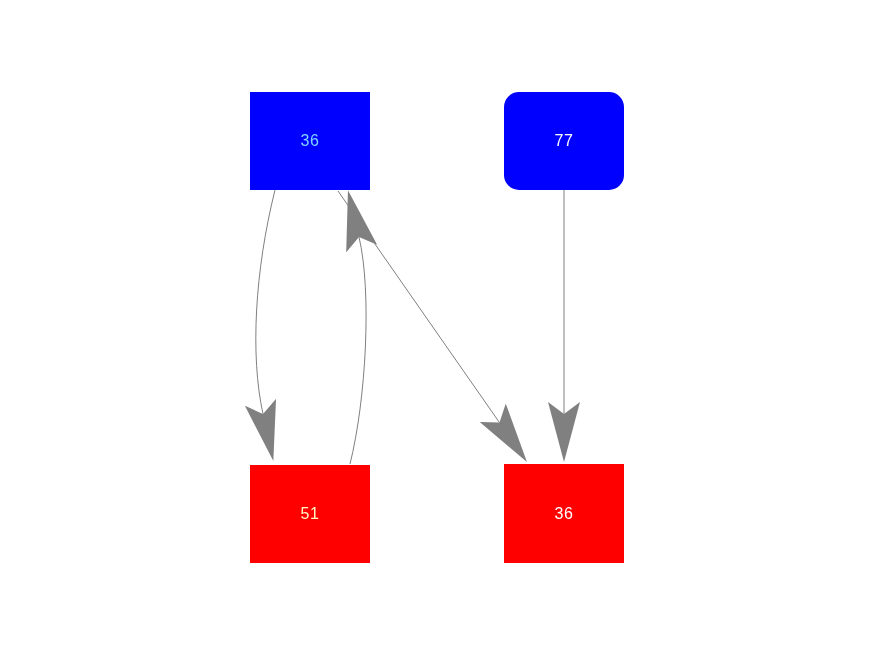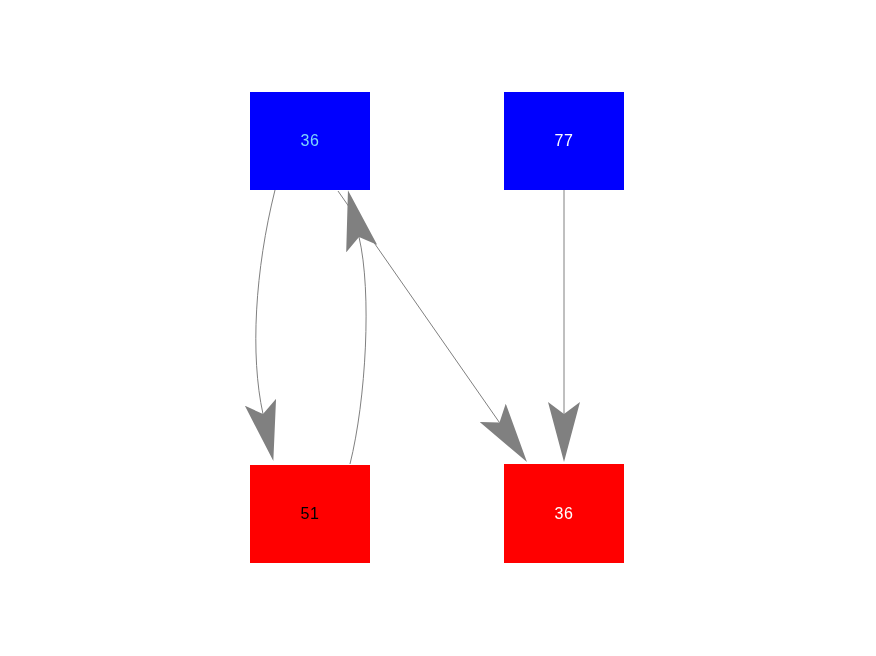--- a/index.html
+++ b/index.html
@@ -50,24 +50,24 @@
   <path d="M275,190 C255,270 250,355 263,414" fill="none" stroke="#808080" stroke-width="1" marker-end="url(#arrowhead)"></path>
       <path d="M350,464 C366,400 372,292 359,237" fill="none" stroke="#808080" stroke-width="1" marker-end="url(#arrowhead)"></path>
       <path d="M338,191 L499.5,422.6" fill="none" stroke="#808080" stroke-width="1" marker-end="url(#arrowhead)"></path>
       <path d="M564,190 L564,414" fill="none" stroke="#808080" stroke-width="1" marker-end="url(#arrowhead)"></path>
     </svg>
 
   <div id="node-layer">
       <div class="node" style="left: 250px; top: 92px; width: 120px; height: 98px; background: rgb(0, 0, 255);">
         <span style="color: #7dd3fc;">36</span>
       </div>
-      <div class="node" style="left: 504px; top: 92px; width: 120px; height: 98px; background: rgb(0, 0, 255);">
+      <div class="node" style="left: 504px; top: 92px; width: 120px; height: 98px; background: rgb(0, 0, 255); border-radius: 15px;">
         <span style="color: rgb(255, 255, 255);">77</span>
       </div>
       <div class="node" style="left: 250px; top: 465px; width: 120px; height: 98px; background: rgb(255, 0, 0);">
-        <span style="color: #000000;">51</span>
+        <span style="color: #fef9c3;">51</span>
       </div>
       <div class="node" style="left: 504px; top: 464px; width: 120px; height: 99px; background: rgb(255, 0, 0);">
         <span style="color: rgb(255, 255, 255);">36</span>
       </div>
     </div>
 
 </div>
 
 </body></html>

